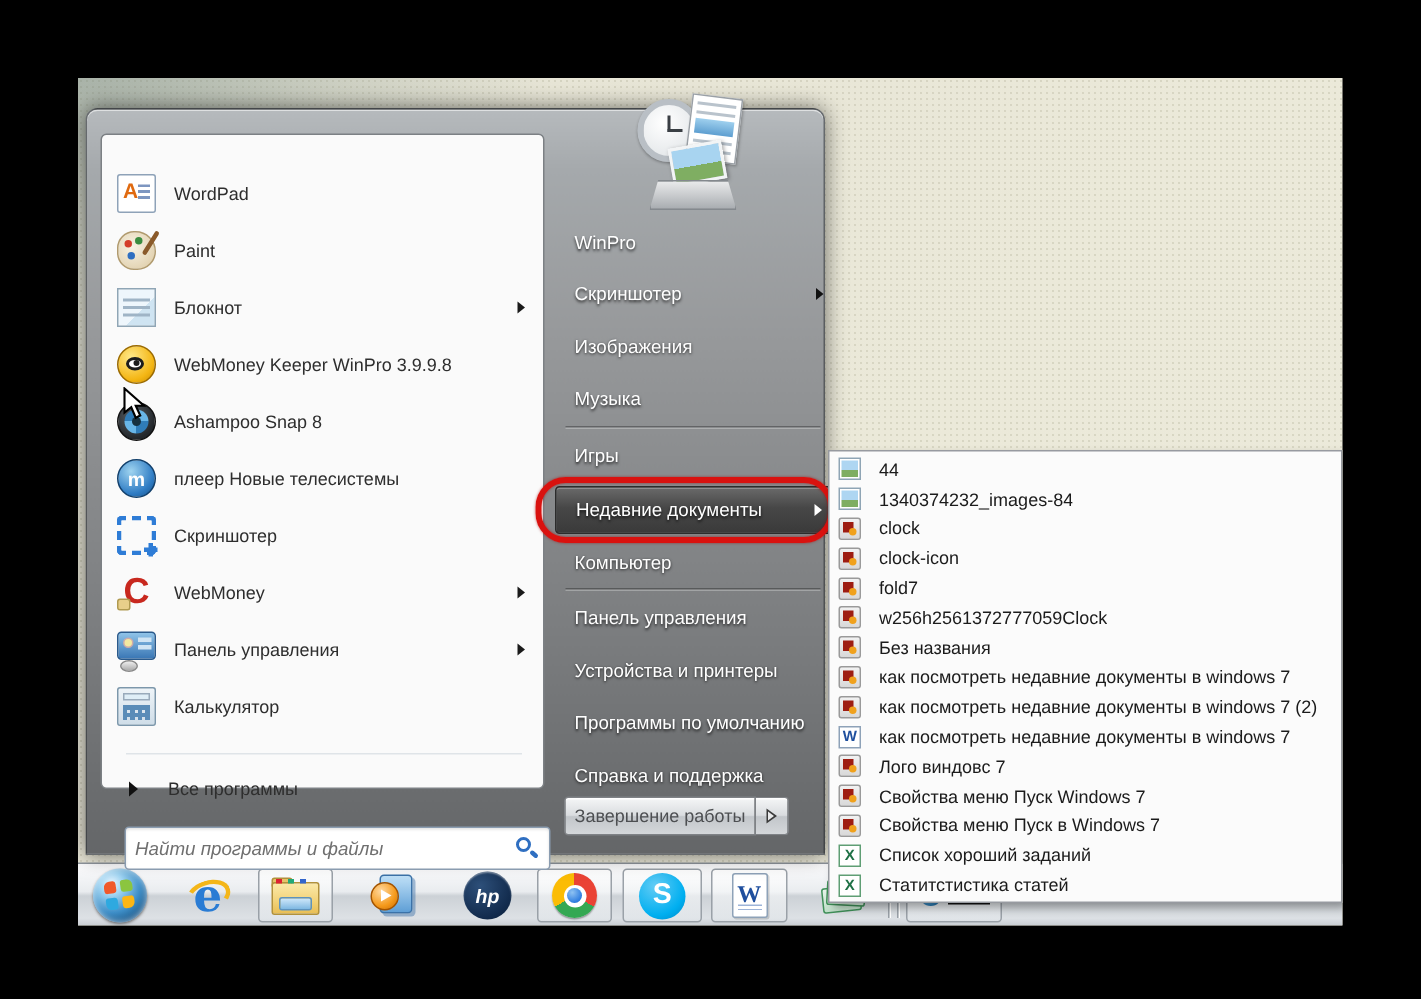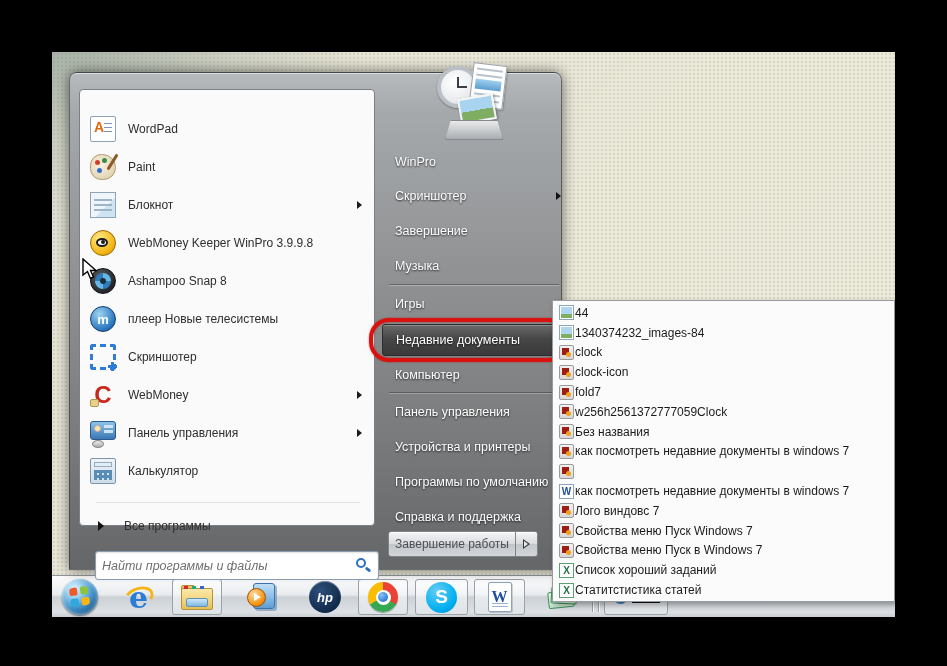--- a/index.html
+++ b/index.html
@@ -81,21 +81,21 @@
   .winprog .mini { position:absolute; left:8px; top:10px; width:15px; height:15px; border-radius:50%;
     background:radial-gradient(circle at 35% 30%, #bfe3f7, #2d7fb8 70%, #104a74); }
   .winprog .thumb { position:absolute; left:27px; top:11px; width:28px; height:13px; background:linear-gradient(180deg,#555,#1c1c1c); border:1px solid #111; }
 
   .tb-sep { position:absolute; top:6px; width:1px; height:30px; background:#9aa1a8; box-shadow:1px 0 0 #fff; }
 
   
   #startmenu { position:absolute; left:5px; top:20px; width:493px; height:498px; z-index:6;
     border-radius:8px 8px 0 0; border:1px solid rgba(40,44,48,.55);
     background:linear-gradient(180deg,#b6babd 0%,#a5a9ac 8%,#97999b 30%,#7b7d7f 70%,#646668 100%);
-    box-shadow:0 0 14px rgba(0,0,0,.55), inset 0 1px 0 rgba(255,255,255,.55);margin-left:12px; }
+    box-shadow:0 0 14px rgba(0,0,0,.55), inset 0 1px 0 rgba(255,255,255,.55); }
   #leftpanel { position:absolute; left:9px; top:16px; width:296px; height:437px; background:#fafafa;
     border:1px solid #7c8084; border-radius:4px; }
   .l-item { position:absolute; left:6px; width:282px; height:38px; display:flex; align-items:center; border-radius:3px; }
   .l-label { margin-left:12px; font-size:12px; color:#2e2e2e; white-space:nowrap; }
   .l-ico { width:26px; height:26px; margin-left:4px; position:relative; flex:0 0 26px; }
   .l-arrow { margin-left:auto; margin-right:6px; width:0; height:0; border-left:5px solid #1a1a1a; border-top:4px solid rgba(0,0,0,0); border-bottom:4px solid rgba(0,0,0,0); }
   .l-sep { position:absolute; left:16px; width:264px; height:1px; background:#dfe4e8; }
   #allprog { position:absolute; left:6px; top:422px; width:282px; height:28px; display:flex; align-items:center; }
   #allprog .tri { width:0; height:0; border-left:6px solid #111; border-top:5px solid rgba(0,0,0,0); border-bottom:5px solid rgba(0,0,0,0); margin-left:12px; }
   #allprog span { margin-left:20px; font-size:12px; color:#2e2e2e; }
@@ -142,21 +142,21 @@
   .docfront { position:absolute; left:28px; top:38px; width:36px; height:26px; border:2px solid #f2f4f5;
     background:linear-gradient(180deg,#a8d4f0 0 55%, #7fae62 55% 100%); transform:rotate(-10deg); box-shadow:1px 1px 3px rgba(0,0,0,.35); }
   .tray { position:absolute; left:14px; top:62px; width:58px; height:20px;
     background:linear-gradient(180deg,#e9eaeb,#a9adb1); border:1px solid #84898e;
     clip-path:polygon(10% 0, 90% 0, 100% 100%, 0 100%); }
 
   
   #submenu { position:absolute; left:500px; top:248px; width:343px; height:302px; background:#fbfbfb;
     border:1px solid #979aa0; box-shadow:3px 3px 6px rgba(0,0,0,.35); z-index:10; padding:2px 0; }
   .s-row { height:19.8px; display:flex; align-items:center; padding-left:6px; }
-  .s-label { margin-left:1px; font-size:12px; color:#1b1b1b; white-space:nowrap; overflow:hidden; }
+  .s-label { margin-left:12px; font-size:12px; color:#1b1b1b; white-space:nowrap; overflow:hidden; }
   .s-ico { width:15px; height:15px; position:relative; flex:0 0 15px; }
 
   .ico-photo { background:#fff; border:1px solid #8fa5b5; }
   .ico-photo i { position:absolute; left:1px; top:1px; right:1px; bottom:1px;
     background:linear-gradient(180deg,#aed6f2 0 60%, #7fae62 60% 100%); display:block; }
   .ico-img { background:linear-gradient(180deg,#f2f2f2,#d8d8d8); border:1px solid #9a9a9a; border-radius:2px; }
   .ico-img i { position:absolute; left:2px; top:2px; width:7px; height:7px; background:#9e1d12; display:block; }
   .ico-img b { position:absolute; right:2px; bottom:2px; width:5px; height:5px; border-radius:50%; background:#f0a11c; display:block; }
   .ico-word { background:#fff; border:1px solid #8ea2b8; display:flex; align-items:center; justify-content:center; }
   .ico-word b { color:#1f4f9e; font-size:10px; font-weight:bold; }
@@ -330,21 +330,21 @@
 
     <div id="rightpanel">
       <div class="r-item" style="top:73px">
         <span class="r-label">WinPro</span>
       </div>
       <div class="r-item" style="top:107px">
         <span class="r-label">Скриншотер</span>
         <span class="r-arrow"></span>
       </div>
       <div class="r-item" style="top:142px">
-        <span class="r-label">Завершение</span>
+        <span class="r-label">Изображения</span>
       </div>
       <div class="r-item" style="top:177px">
         <span class="r-label">Музыка</span>
       </div>
       <div class="r-sep" style="top:212px"></div>
       <div class="r-item" style="top:215px">
         <span class="r-label">Игры</span>
       </div>
       <div class="r-item selected" style="top:251px">
         <span class="r-label">Недавние документы</span>
@@ -433,20 +433,21 @@
             <i></i>
             <b></b>
           </span>
       <span class="s-label">как посмотреть недавние документы в windows 7</span>
     </div>
     <div class="s-row">
       <span class="s-ico ico-img">
             <i></i>
             <b></b>
           </span>
+      <span class="s-label">как посмотреть недавние документы в windows 7 (2)</span>
     </div>
     <div class="s-row">
       <span class="s-ico ico-word">
             <b>W</b>
           </span>
       <span class="s-label">как посмотреть недавние документы в windows 7</span>
     </div>
     <div class="s-row">
       <span class="s-ico ico-img">
             <i></i>

